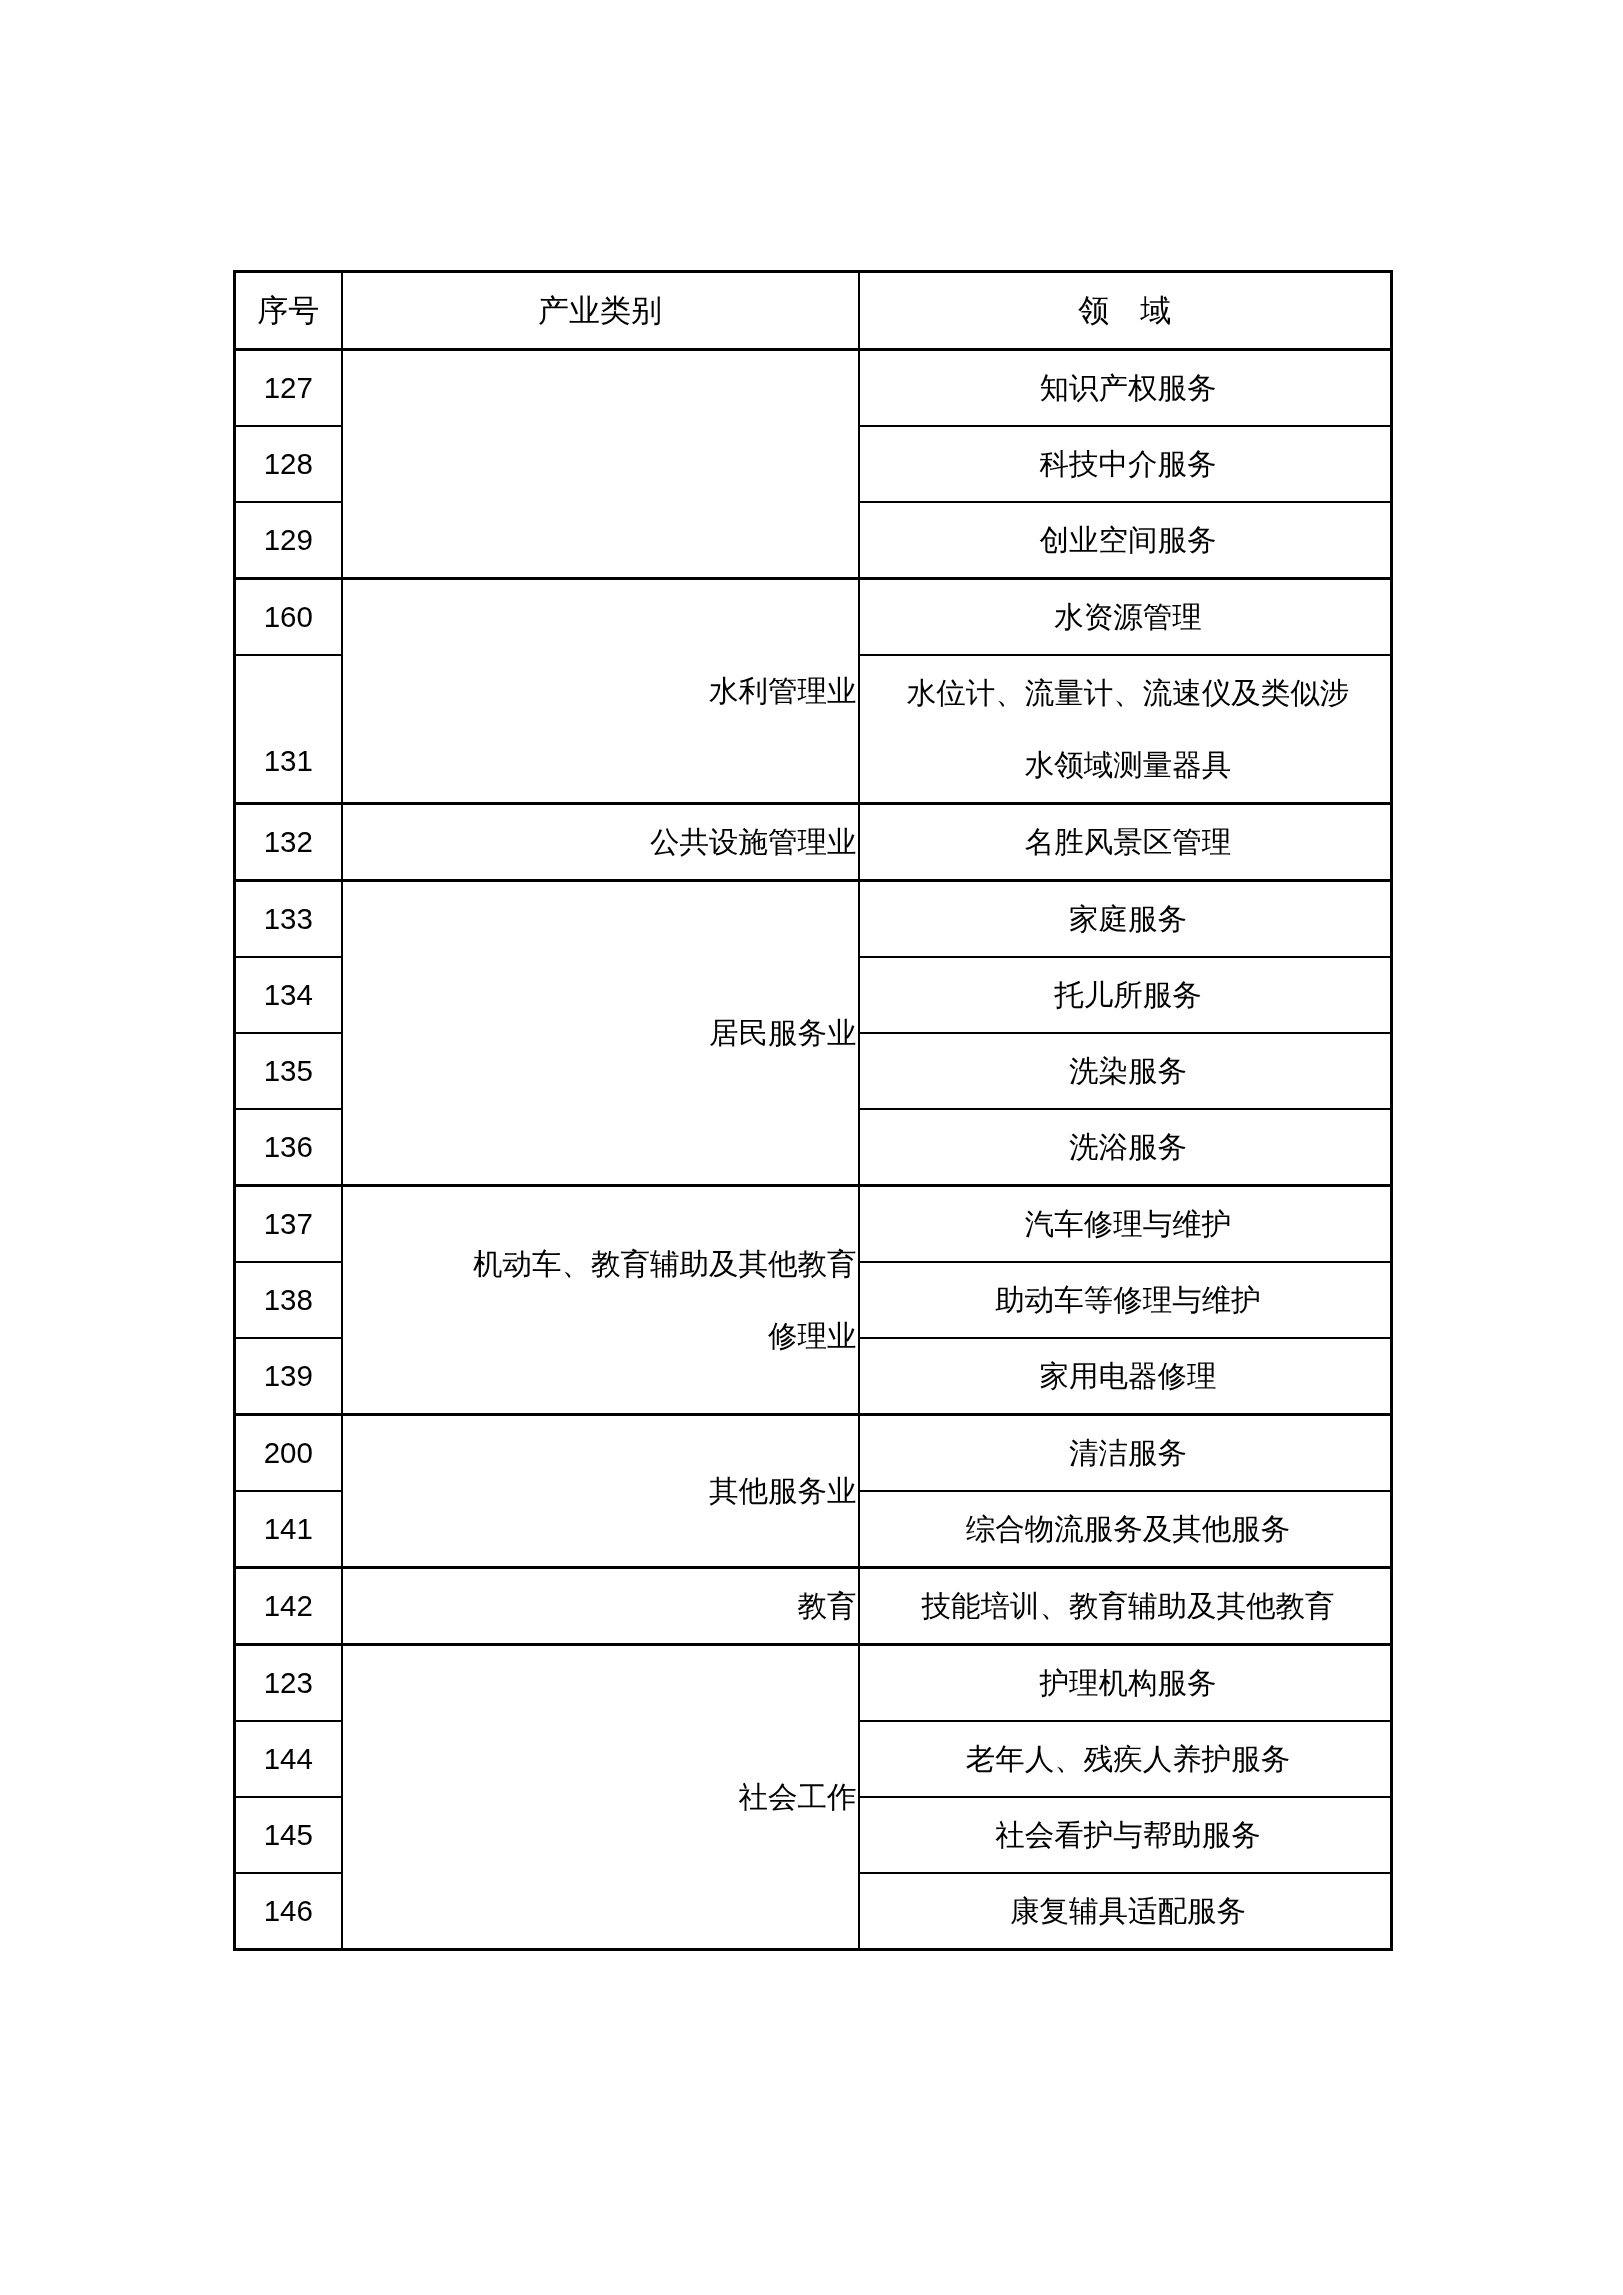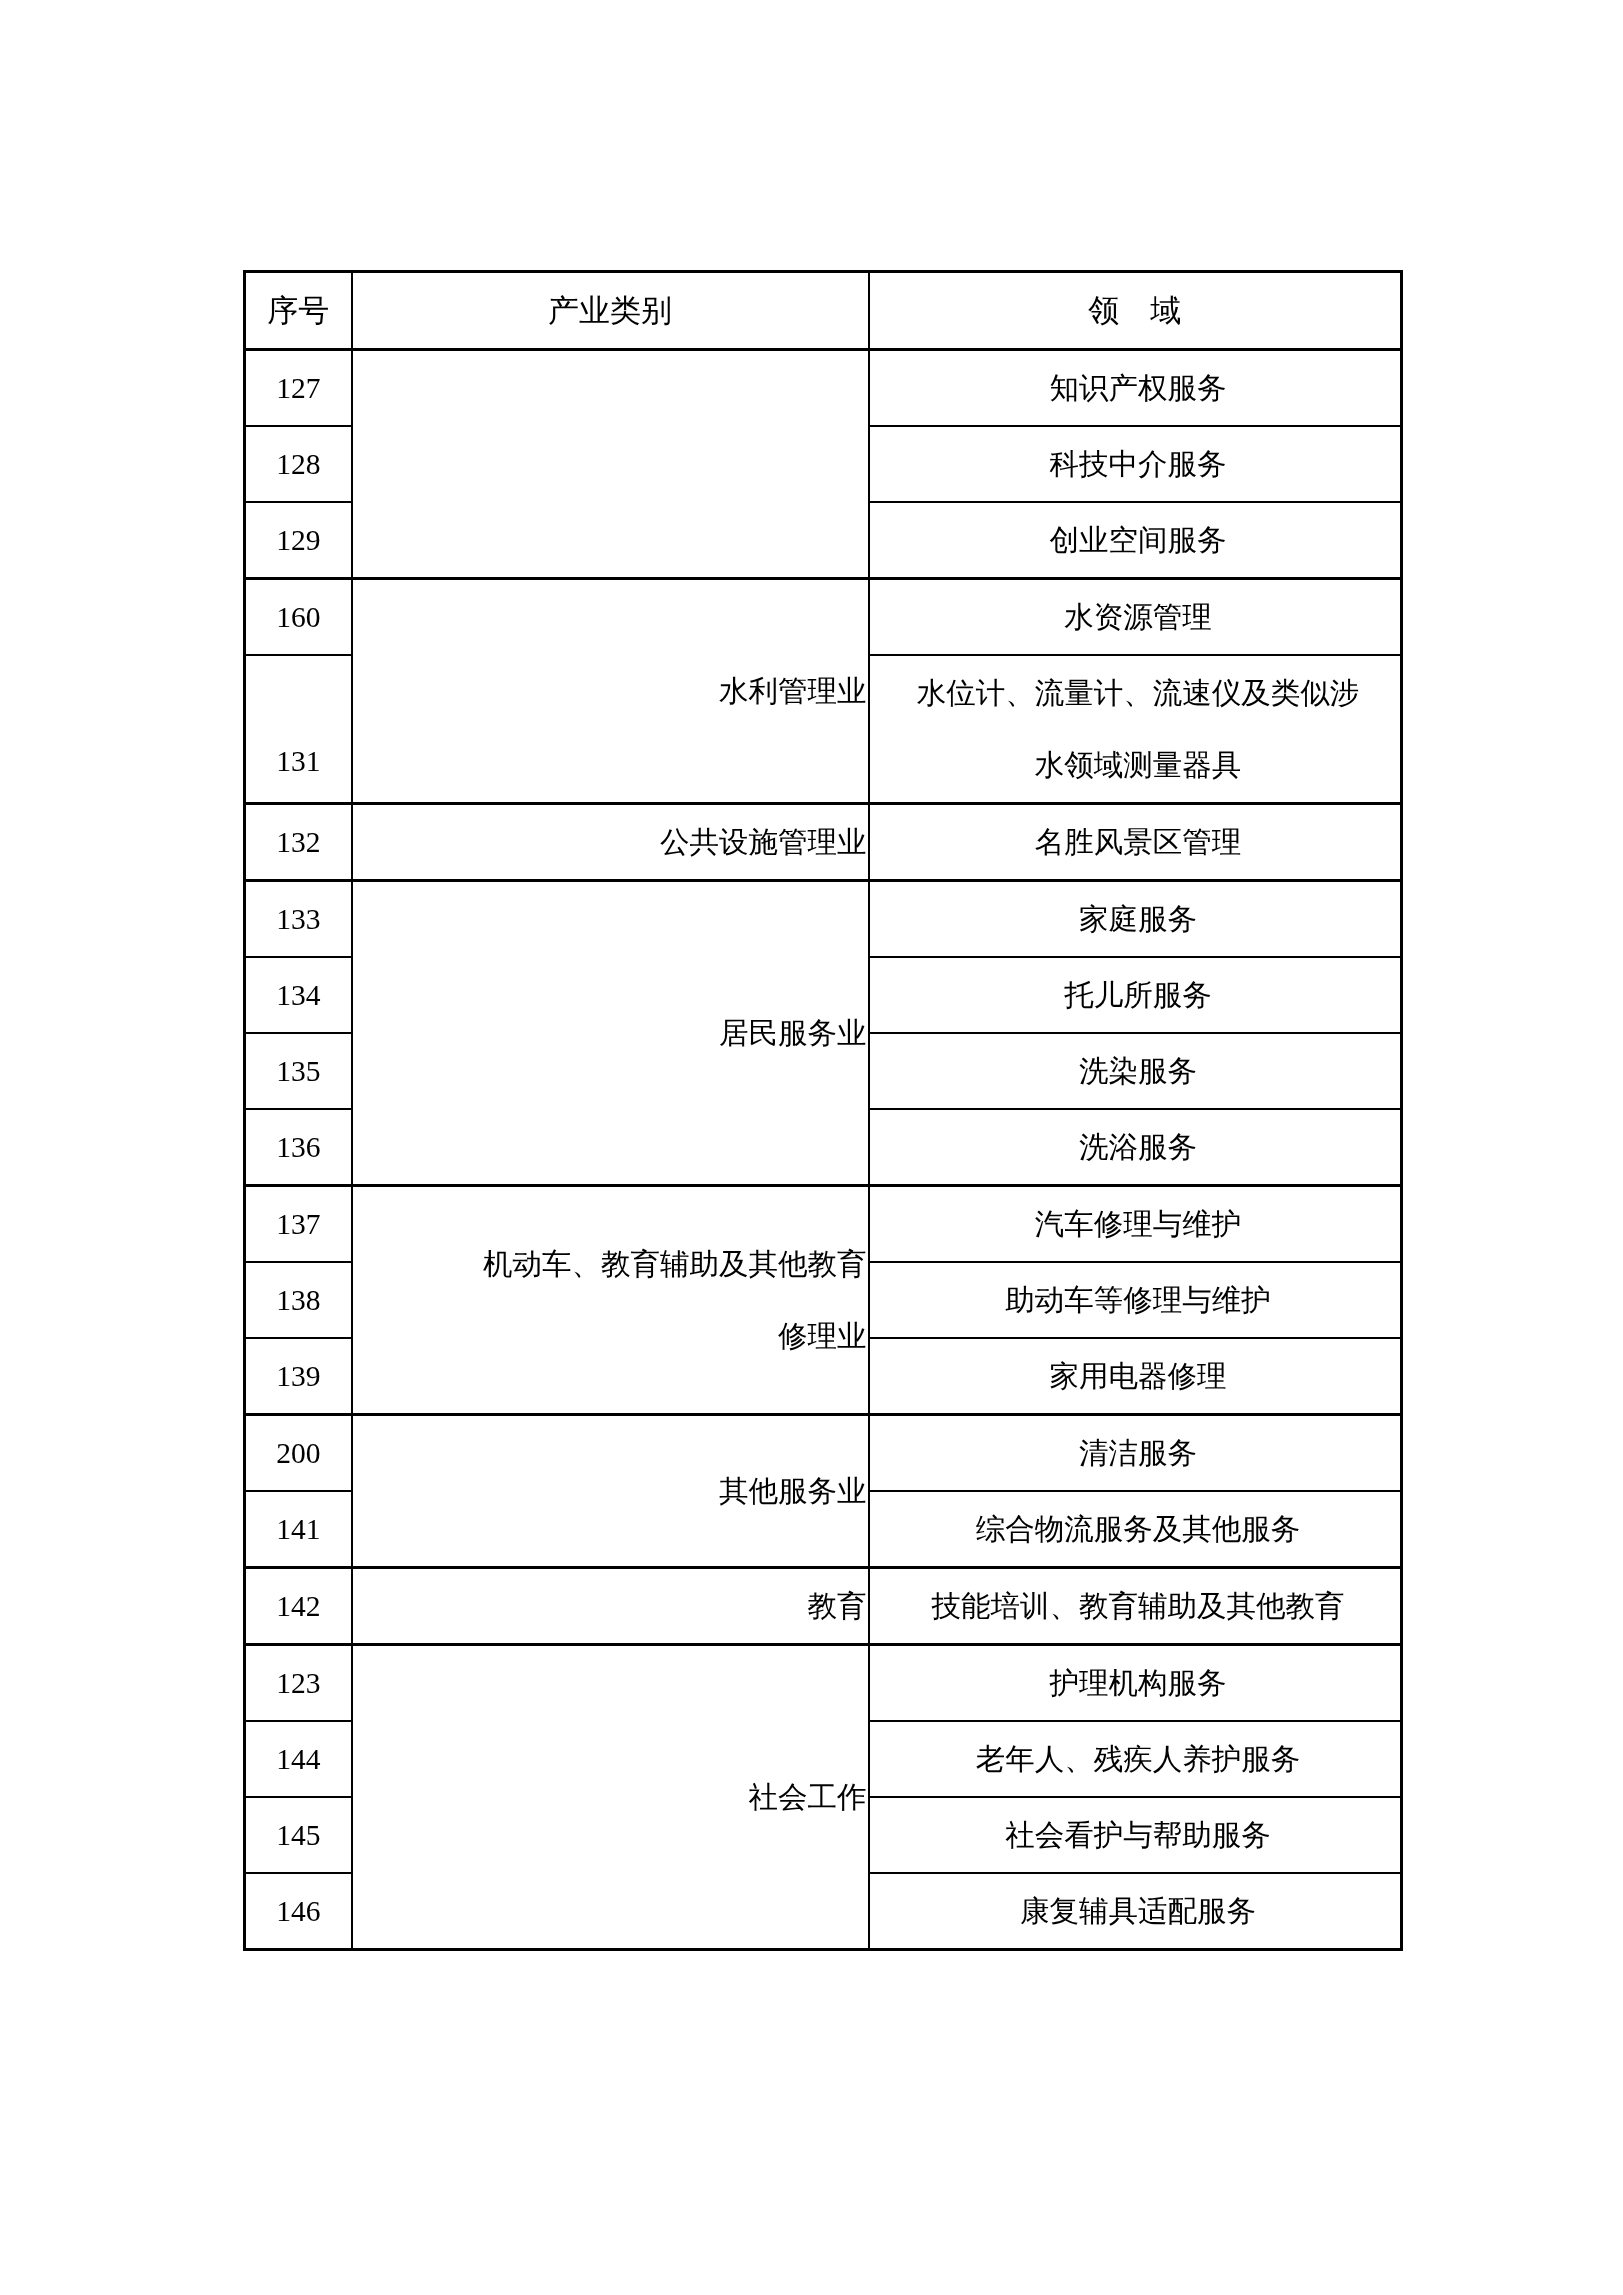--- a/index.html
+++ b/index.html
@@ -11,21 +11,21 @@
     position: relative;
     width: 1623px;
     height: 2295px;
     background: #ffffff;
     overflow: hidden;
     font-family: "Liberation Serif", "DejaVu Serif", serif;
     color: #000000;
   }
   table.industry {
     position: absolute;
-    left: 243px;
+    left: 233px;
     top: 270px;
     border-collapse: collapse;
     table-layout: fixed;
     border: 3.3px solid #000000;
   }
   table.industry th,
   table.industry td {
     border: 2px solid #000000;
     vertical-align: middle;
     white-space: pre-line;
@@ -42,21 +42,21 @@
   }
   
   tr.r { height: 75px; }
   tr.r-tall { height: 148px; }
   td {
     font-size: 29.5px;
     line-height: 72px;
   }
   td.num {
     text-align: center;
-    font-family: Liberation Serif, serif;
+    font-family: Liberation Sans, sans-serif;
     border-top-width: 3.3px;   
     border-bottom-width: 3.3px;
   }
   td.cat {
     text-align: right;
   }
   td.field {
     text-align: center;
     padding-left: 18.3px;
     padding-right: 11.8px;

